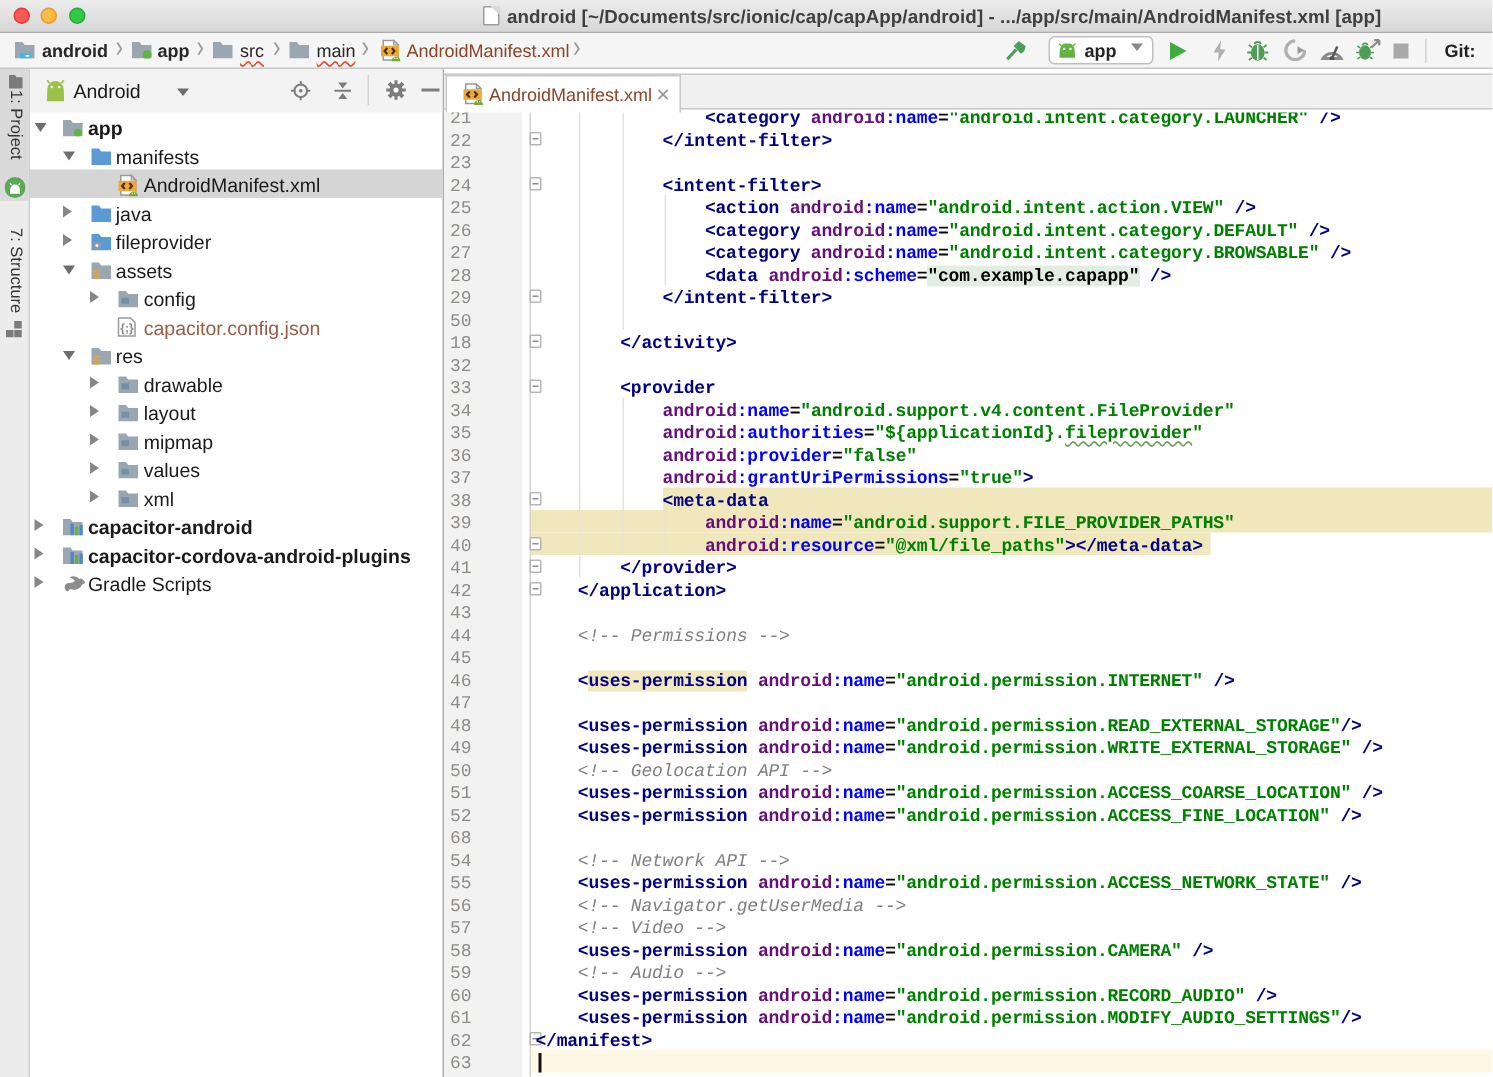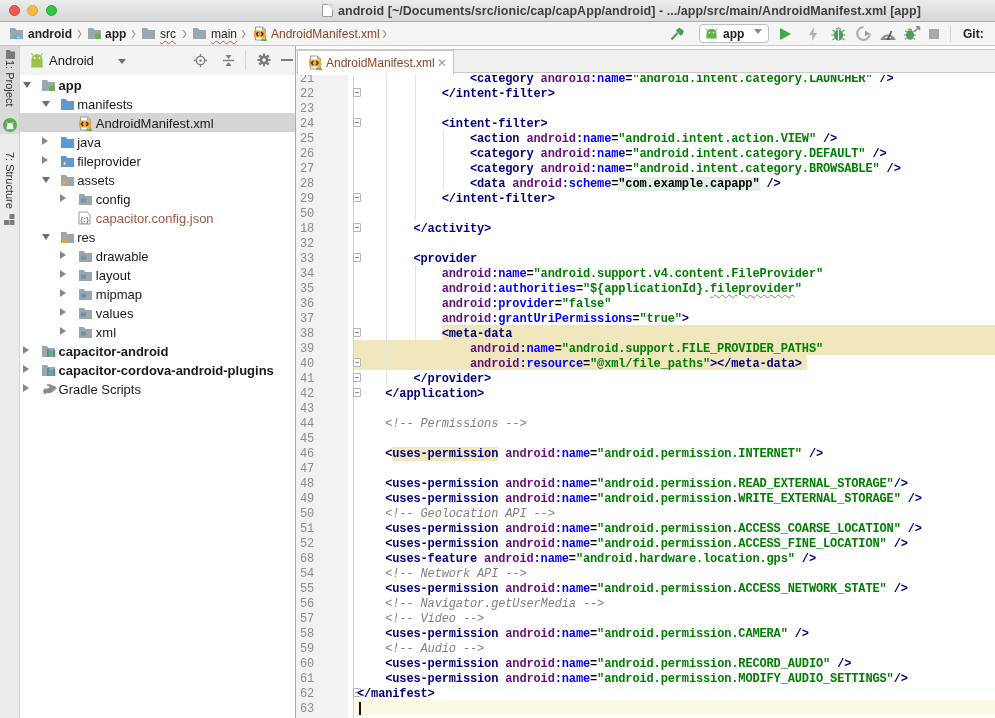--- a/index.html
+++ b/index.html
@@ -531,21 +531,20 @@
 <div class="cl" style="top:356.5px;left:469.96px"><span class="n">android</span><span class="a">:resource</span><span class="k">=</span><span class="v">"@xml/file_paths"</span><span class="t">&gt;&lt;/meta-data&gt;</span></div>
 <div class="cl" style="top:371.5px;left:413.48px"><span class="t">&lt;/provider&gt;</span></div>
 <div class="cl" style="top:386.5px;left:385.24px"><span class="t">&lt;/application&gt;</span></div>
 <div class="cl" style="top:416.5px;left:385.24px"><span class="c">&lt;!-- Permissions --&gt;</span></div>
 <div class="cl" style="top:446.5px;left:385.24px"><span class="t">&lt;<span class="hl">uses-permission</span></span> <span class="n">android</span><span class="a">:name</span><span class="k">=</span><span class="v">"android.permission.INTERNET"</span><span class="t"> /&gt;</span></div>
 <div class="cl" style="top:476.5px;left:385.24px"><span class="t">&lt;uses-permission</span> <span class="n">android</span><span class="a">:name</span><span class="k">=</span><span class="v">"android.permission.READ_EXTERNAL_STORAGE"</span><span class="t">/&gt;</span></div>
 <div class="cl" style="top:491.5px;left:385.24px"><span class="t">&lt;uses-permission</span> <span class="n">android</span><span class="a">:name</span><span class="k">=</span><span class="v">"android.permission.WRITE_EXTERNAL_STORAGE"</span><span class="t"> /&gt;</span></div>
 <div class="cl" style="top:506.5px;left:385.24px"><span class="c">&lt;!-- Geolocation API --&gt;</span></div>
 <div class="cl" style="top:521.5px;left:385.24px"><span class="t">&lt;uses-permission</span> <span class="n">android</span><span class="a">:name</span><span class="k">=</span><span class="v">"android.permission.ACCESS_COARSE_LOCATION"</span><span class="t"> /&gt;</span></div>
 <div class="cl" style="top:536.5px;left:385.24px"><span class="t">&lt;uses-permission</span> <span class="n">android</span><span class="a">:name</span><span class="k">=</span><span class="v">"android.permission.ACCESS_FINE_LOCATION"</span><span class="t"> /&gt;</span></div>
-<div class="cl" style="top:551.5px;left:385.24px"><span class="t">&lt;uses-feature</span> <span class="n">android</span><span class="a">:name</span><span class="k">=</span><span class="v">"android.hardware.location.gps"</span><span class="t"> /&gt;</span></div>
 <div class="cl" style="top:566.5px;left:385.24px"><span class="c">&lt;!-- Network API --&gt;</span></div>
 <div class="cl" style="top:581.5px;left:385.24px"><span class="t">&lt;uses-permission</span> <span class="n">android</span><span class="a">:name</span><span class="k">=</span><span class="v">"android.permission.ACCESS_NETWORK_STATE"</span><span class="t"> /&gt;</span></div>
 <div class="cl" style="top:596.5px;left:385.24px"><span class="c">&lt;!-- Navigator.getUserMedia --&gt;</span></div>
 <div class="cl" style="top:611.5px;left:385.24px"><span class="c">&lt;!-- Video --&gt;</span></div>
 <div class="cl" style="top:626.5px;left:385.24px"><span class="t">&lt;uses-permission</span> <span class="n">android</span><span class="a">:name</span><span class="k">=</span><span class="v">"android.permission.CAMERA"</span><span class="t"> /&gt;</span></div>
 <div class="cl" style="top:641.5px;left:385.24px"><span class="c">&lt;!-- Audio --&gt;</span></div>
 <div class="cl" style="top:656.5px;left:385.24px"><span class="t">&lt;uses-permission</span> <span class="n">android</span><span class="a">:name</span><span class="k">=</span><span class="v">"android.permission.RECORD_AUDIO"</span><span class="t"> /&gt;</span></div>
 <div class="cl" style="top:671.5px;left:385.24px"><span class="t">&lt;uses-permission</span> <span class="n">android</span><span class="a">:name</span><span class="k">=</span><span class="v">"android.permission.MODIFY_AUDIO_SETTINGS"</span><span class="t">/&gt;</span></div>
 <div class="cl" style="top:686.5px;left:357.0px"><span class="t">&lt;/manifest&gt;</span></div>
   </div>

